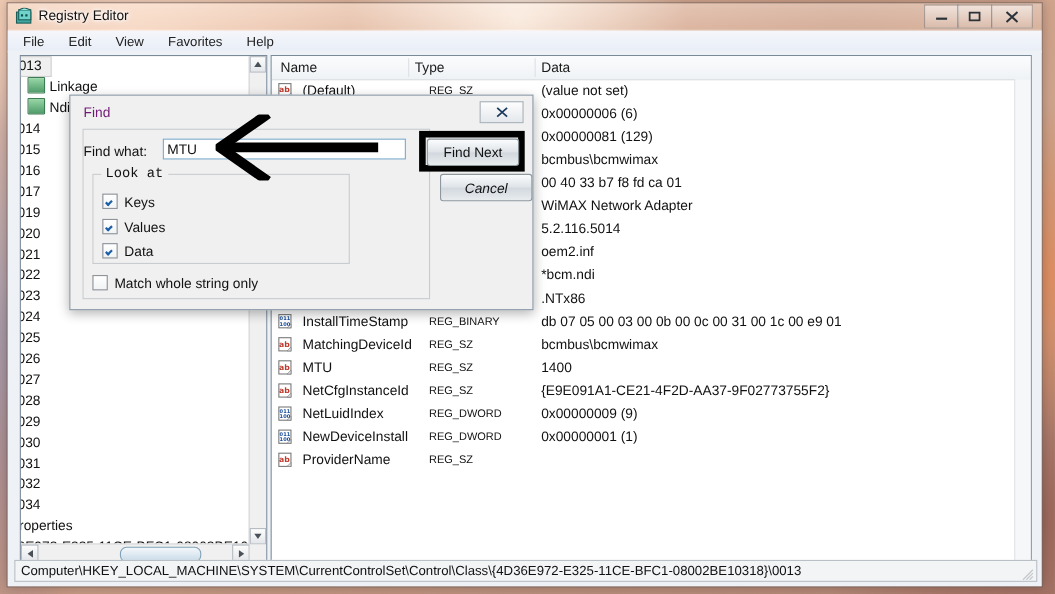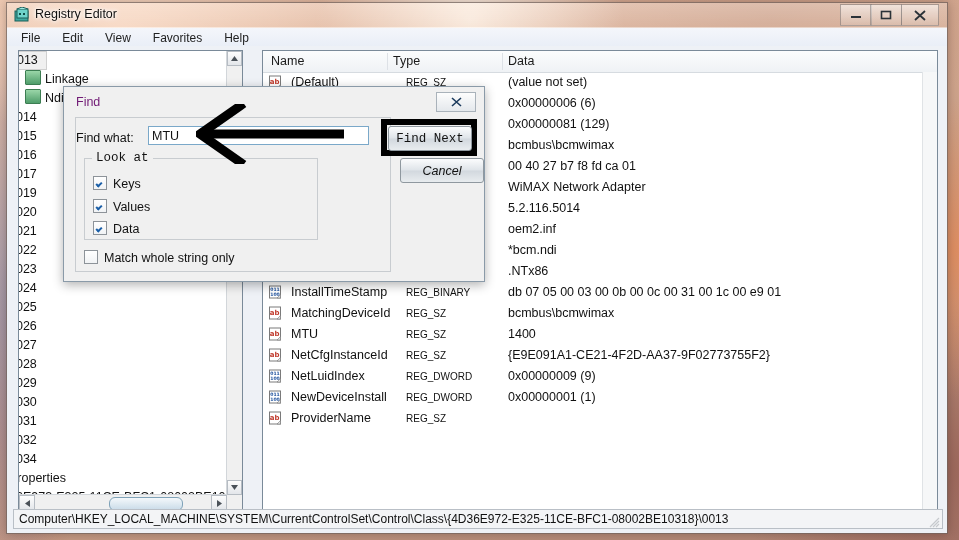--- a/index.html
+++ b/index.html
@@ -44,21 +44,21 @@
   .menubar{height:19px;background:linear-gradient(180deg,#f4f6fb,#e9eef7);
     border-bottom:1px solid #cfd8e6;display:flex;align-items:center;padding-left:14px;}
   .menubar .mi{font-size:12px;color:#222;margin-right:22px;cursor:default;}
   
   .client{position:absolute;left:0;right:0;top:43px;bottom:0;
     background:#eef1f6;padding:4px 5px 0 5px;box-sizing:border-box;}
   .panes{position:relative;height:462px;}
   .pane{position:absolute;top:0;bottom:0;border:1px solid #7a8a99;background:#fff;
     box-sizing:border-box;overflow:hidden;}
   #treepane{left:6px;width:225px;}
-  #listpane{left:234px;right:4px;margin-left:16px;}
+  #listpane{left:234px;right:4px;}
   
   .treebody{position:absolute;left:0;top:0;right:15px;bottom:16px;overflow:hidden;}
   .trow{height:19px;line-height:19px;font-size:12.5px;color:#111;white-space:nowrap;
     padding-left:6px;margin-left:-16px;}
   .trow.sel{background:#f0f0f0;border:1px solid #d0d0d0;display:inline-block;
     padding:0 8px 0 6px;margin-left:-16px;line-height:17px;height:17px;}
   .trow .kicon{display:inline-block;width:14px;height:13px;margin:0 4px -2px 0;
     background:linear-gradient(180deg,#9ad6a8,#4f9d6a);border:1px solid #3c7d52;border-radius:1px;}
   
   .vsb{position:absolute;right:0;top:0;bottom:16px;width:15px;
@@ -108,21 +108,21 @@
   .fieldset-legend{position:absolute;left:92px;top:151px;background:#f0f0f0;
     padding:0 4px;font-size:12.5px;color:#111;font-family:Liberation Mono, monospace;}
   .chkrow{position:absolute;left:93px;font-size:12.5px;color:#111;}
   .chk{display:inline-block;width:12px;height:12px;border:1px solid #8d9399;
     background:linear-gradient(180deg,#fff,#f1f3f5);vertical-align:-2px;margin-right:6px;position:relative;}
   .chk.on:after{content:"";position:absolute;left:2px;top:5px;width:4px;height:2px;
     border-left:2px solid #1b5fa8;border-bottom:2px solid #1b5fa8;transform:rotate(-45deg);}
   .btn{position:absolute;width:82px;height:23px;border:1px solid #8f989f;
     border-radius:3px;background:linear-gradient(180deg,#fbfcfd,#dfe4e9 48%,#d2d8de 52%,#e8ecef);
     font-size:12.5px;color:#111;display:flex;align-items:center;justify-content:center;}
-  #findnext-btn{left:388px;top:126px;font-family:Liberation Mono, monospace;}
+  #findnext-btn{left:388px;top:126px;}
   #cancel-btn{left:400px;top:158px;font-style:italic;}
   #findnext-highlight{position:absolute;left:381px;top:119px;width:96px;height:37px;
     border:6px solid #000;box-sizing:border-box;}
   
   #anno-arrow{position:absolute;left:196px;top:104px;width:148px;height:60px;}
 </style>
 </head>
 <body>
 
 <div id="desktop"></div>
@@ -231,21 +231,21 @@
               <span class="c-data">0x00000081 (129)</span>
             </div>
             <div class="lrow">
               <span class="c-name"></span>
               <span class="c-type"></span>
               <span class="c-data">bcmbus\bcmwimax</span>
             </div>
             <div class="lrow">
               <span class="c-name"></span>
               <span class="c-type"></span>
-              <span class="c-data">00 40 27 b7 f8 fd ca 01</span>
+              <span class="c-data">00 40 33 b7 f8 fd ca 01</span>
             </div>
             <div class="lrow">
               <span class="c-name"></span>
               <span class="c-type"></span>
               <span class="c-data">WiMAX Network Adapter</span>
             </div>
             <div class="lrow">
               <span class="c-name"></span>
               <span class="c-type"></span>
               <span class="c-data">5.2.116.5014</span>

